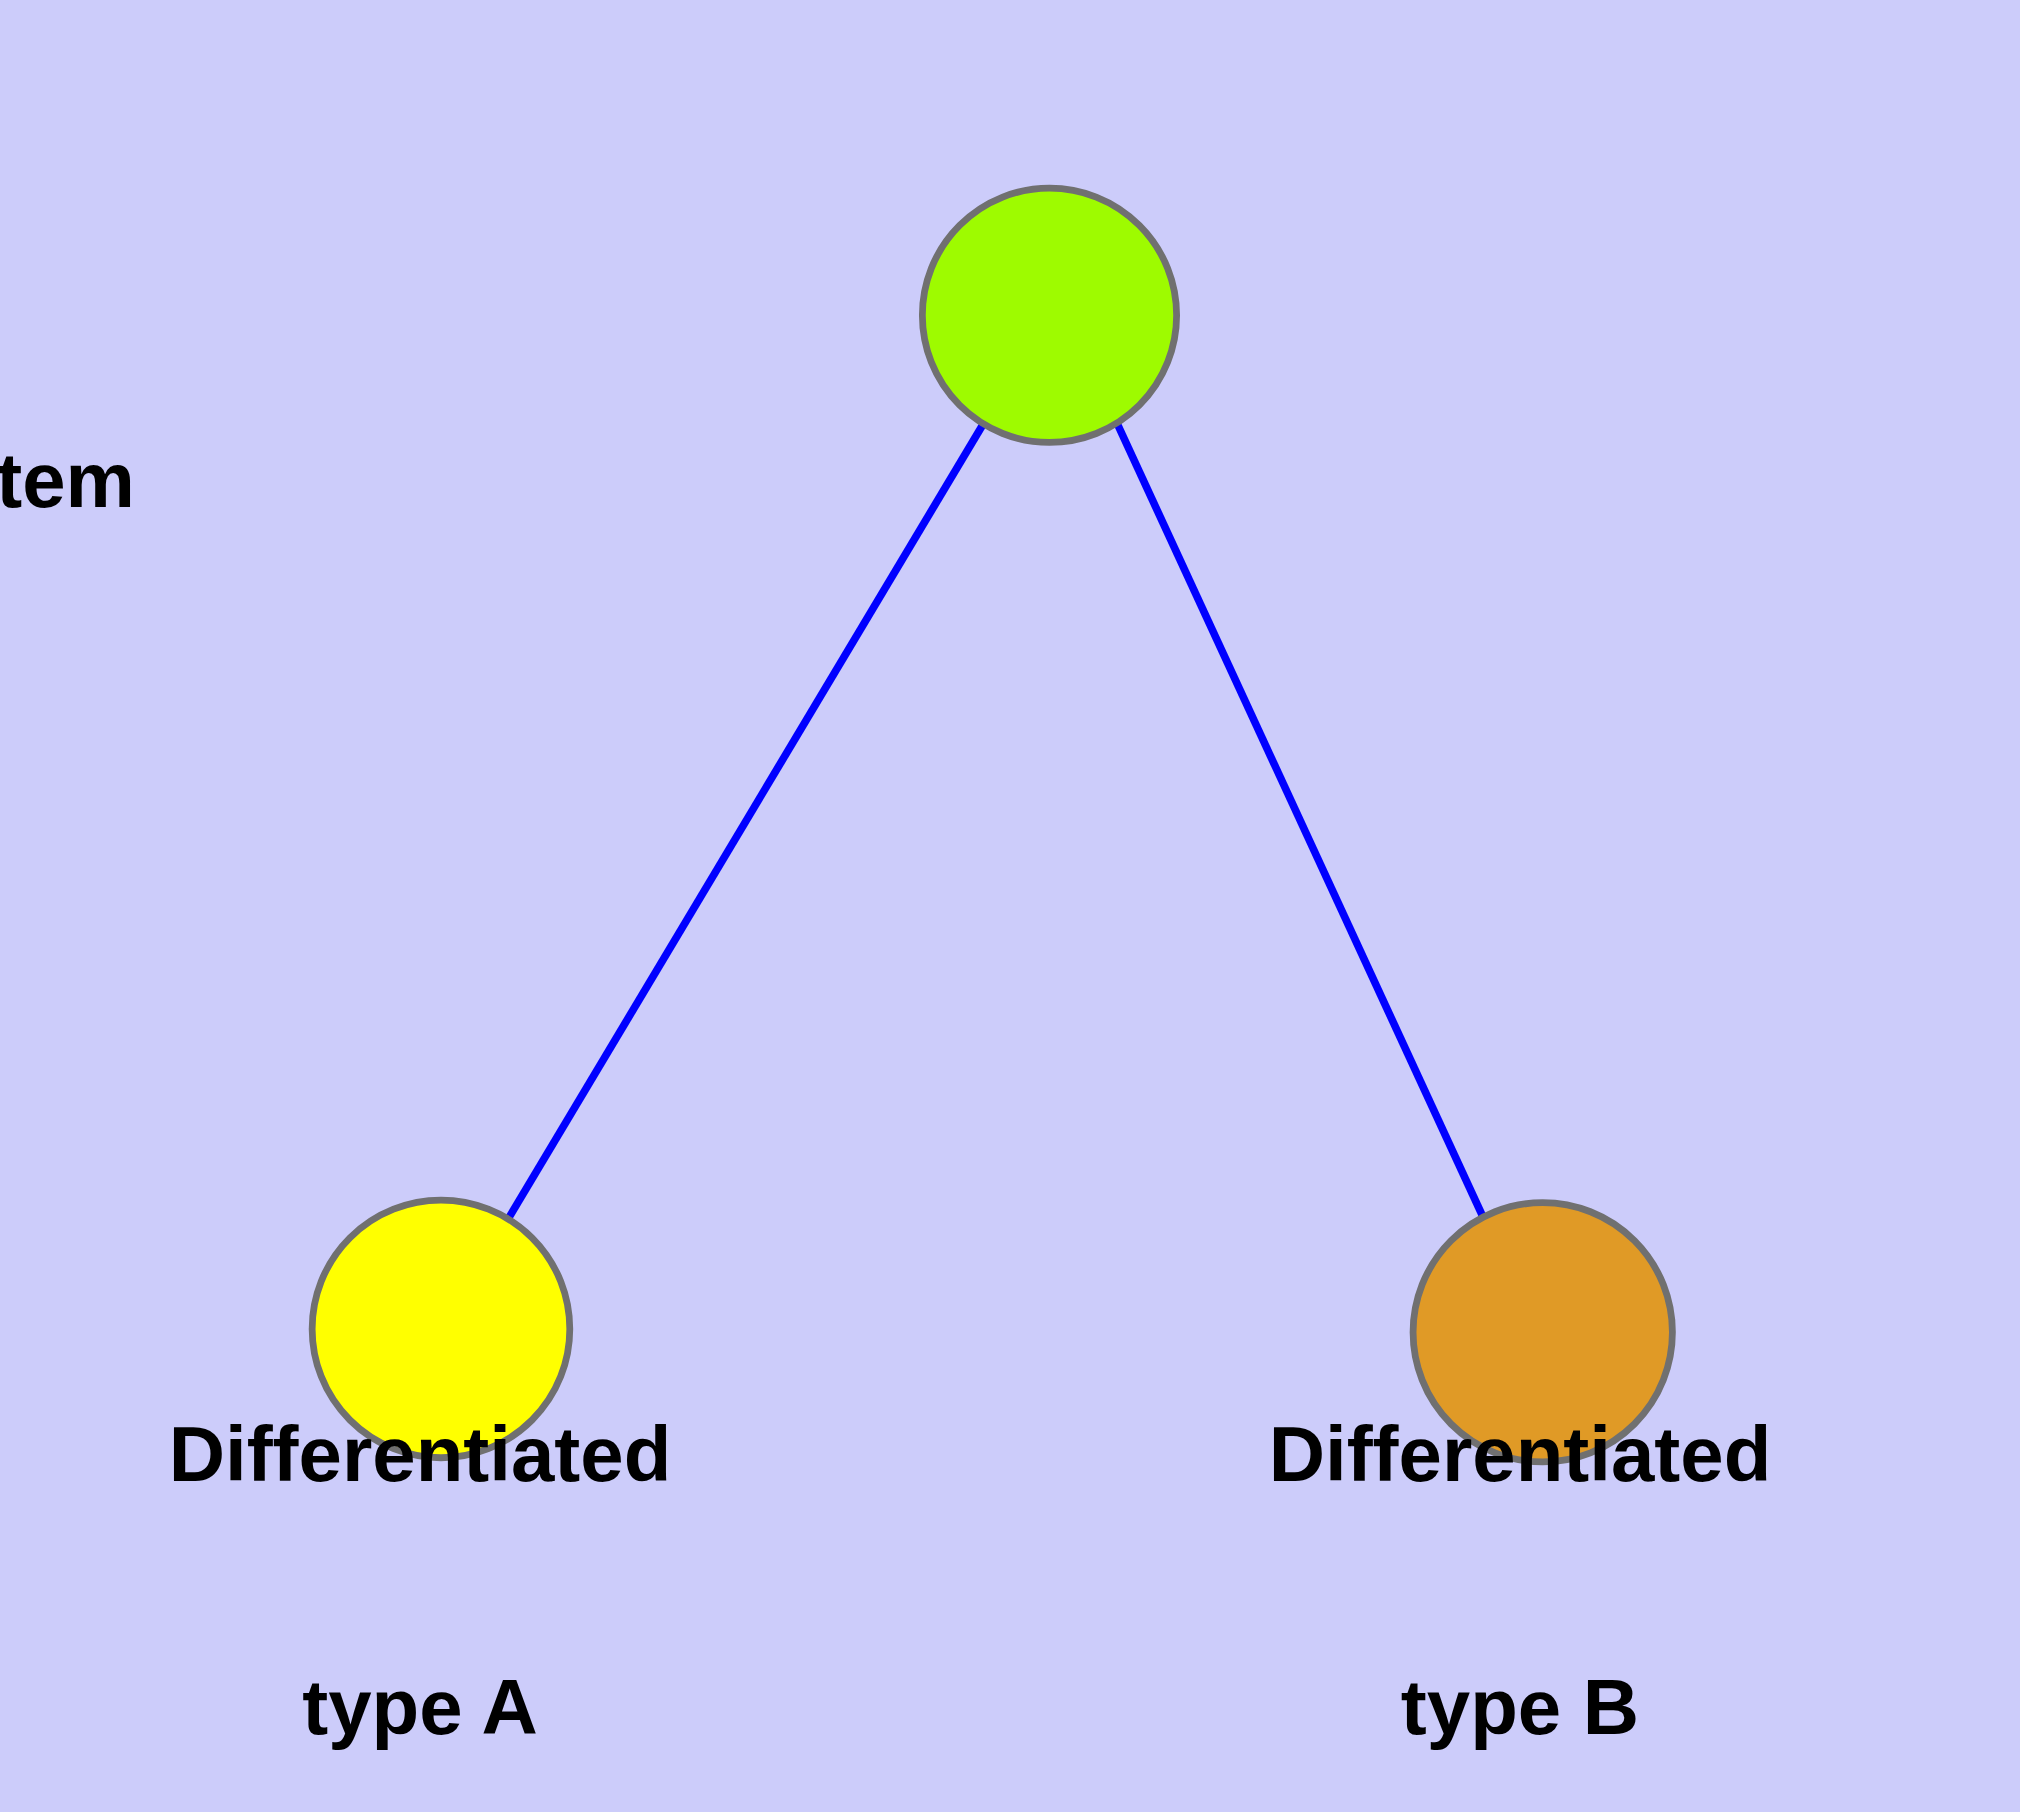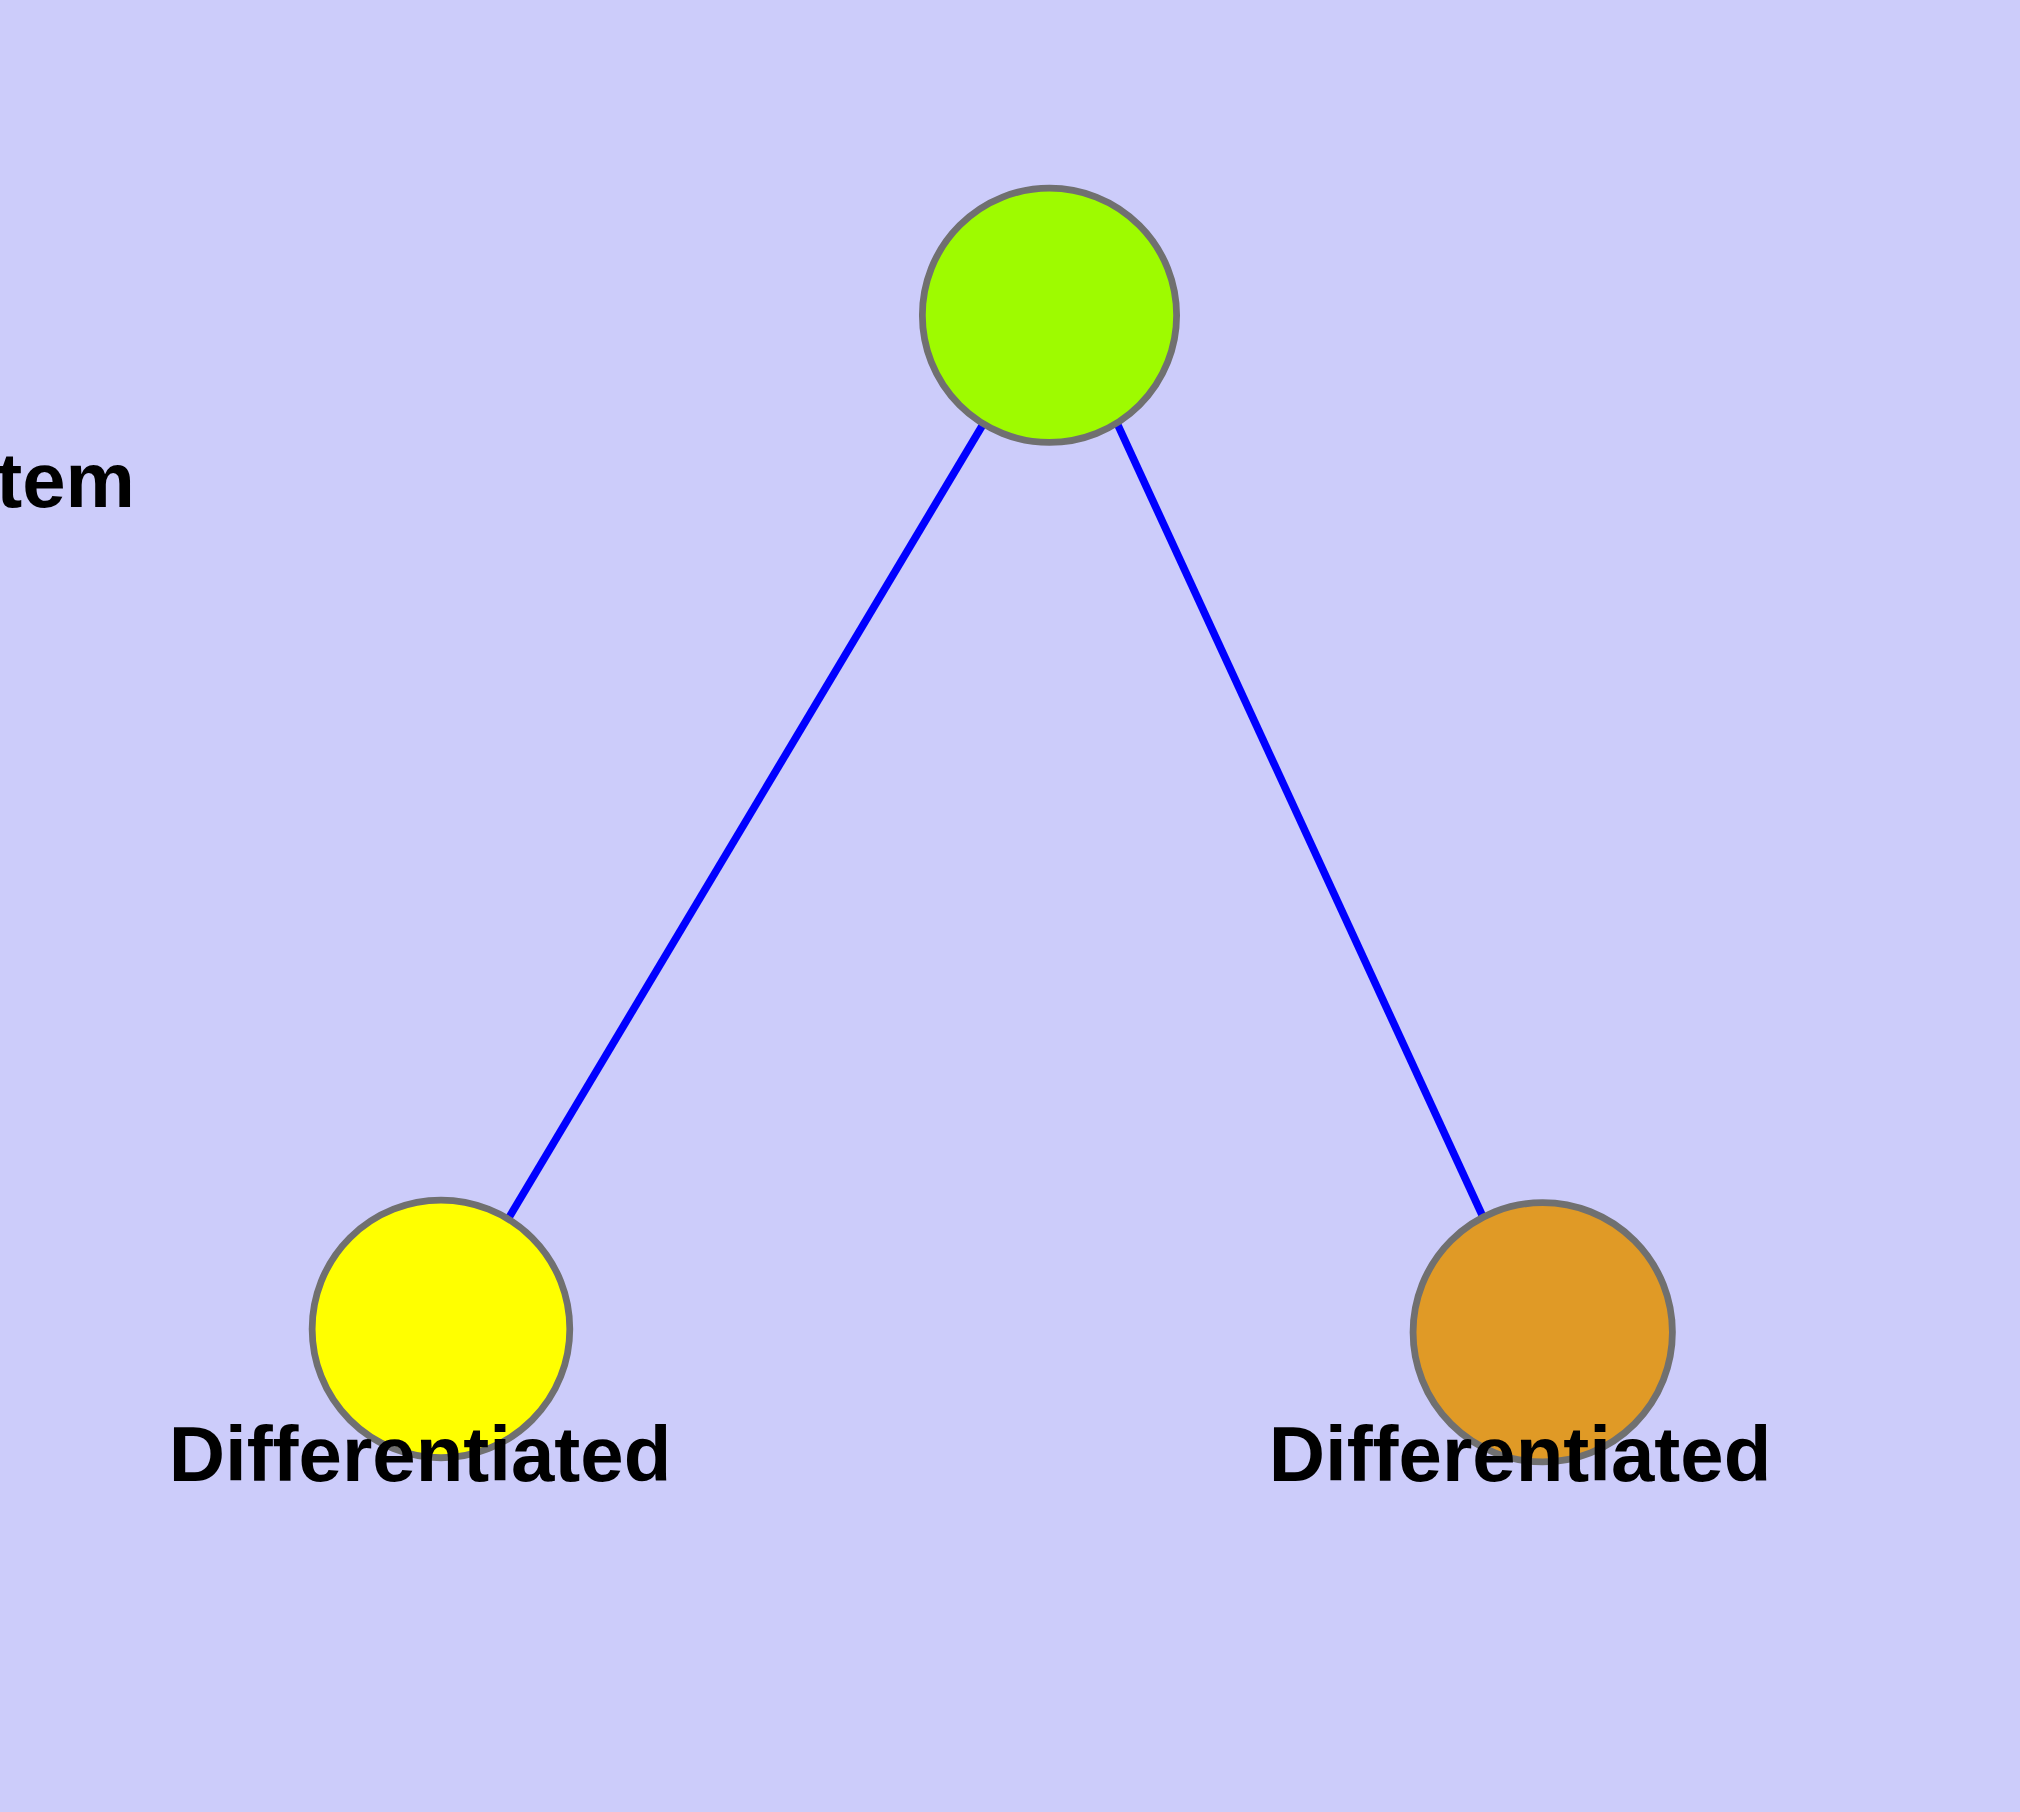--- a/index.html
+++ b/index.html
@@ -77,20 +77,22 @@
     </g>
 
   </svg>
 
   <div class="node-label label-stem">
     <span class="label-line">Stem</span>
   </div>
 
   <div class="node-label label-a">
     <span class="label-line">Differentiated</span>
+    <span class="label-line">type A</span>
   </div>
 
   <div class="node-label label-b">
     <span class="label-line">Differentiated</span>
+    <span class="label-line">type B</span>
   </div>
 
 </div>
 
 
 </body></html>

